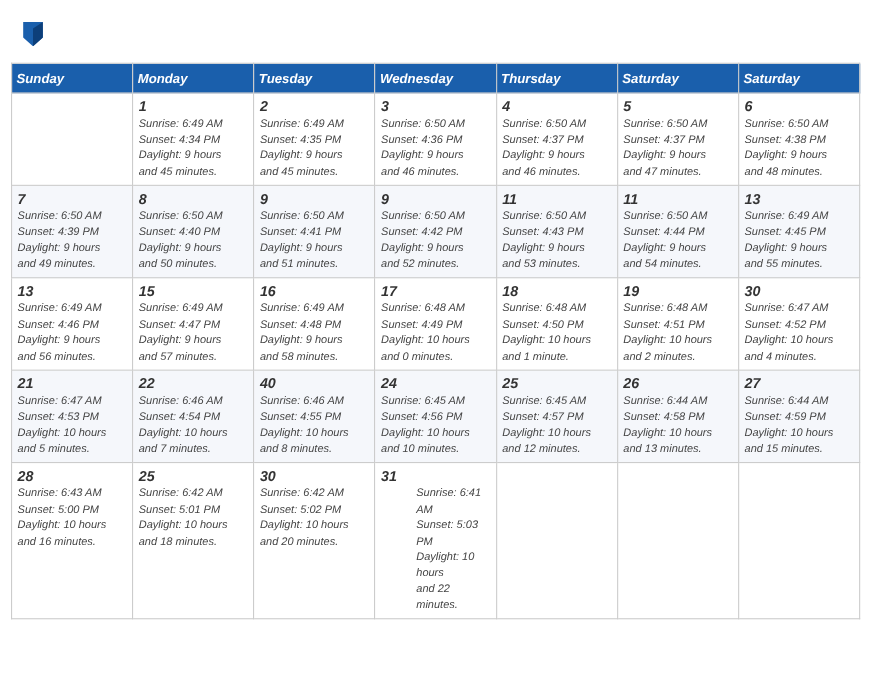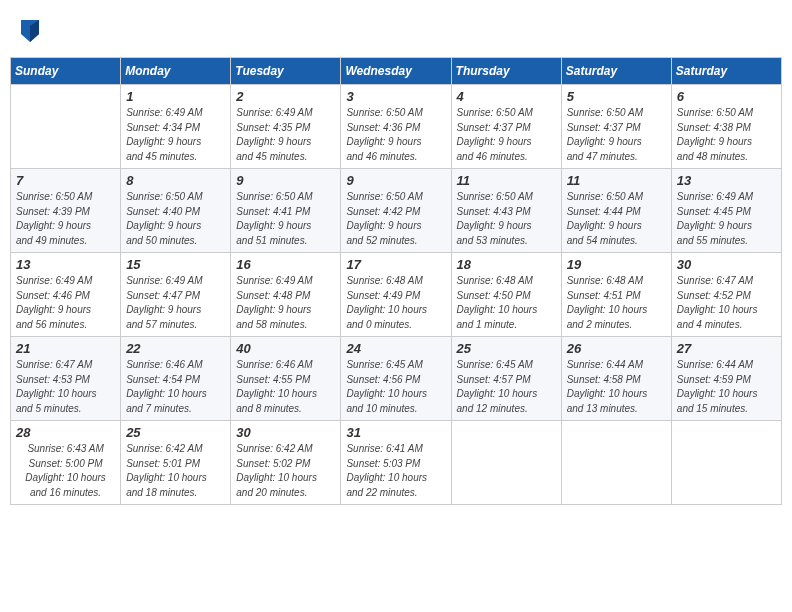--- a/index.html
+++ b/index.html
@@ -317,42 +317,42 @@
           <span class="day-number">27</span>
           <div class="day-info" style="white-space: pre-line;">Sunrise: 6:44 AM
 Sunset: 4:59 PM
 Daylight: 10 hours
 and 15 minutes.</div>
         </td>
       </tr>
       <tr>
         <td>
           <span class="day-number">28</span>
-          <div class="day-info" style="white-space: pre-line; text-align: center;">Sunrise: 6:43 AM
+          <div class="day-info" style="white-space: pre-line;">Sunrise: 6:43 AM
 Sunset: 5:00 PM
 Daylight: 10 hours
 and 16 minutes.</div>
         </td>
         <td>
           <span class="day-number">25</span>
           <div class="day-info" style="white-space: pre-line;">Sunrise: 6:42 AM
 Sunset: 5:01 PM
 Daylight: 10 hours
 and 18 minutes.</div>
         </td>
         <td>
           <span class="day-number">30</span>
           <div class="day-info" style="white-space: pre-line;">Sunrise: 6:42 AM
 Sunset: 5:02 PM
 Daylight: 10 hours
 and 20 minutes.</div>
         </td>
         <td>
           <span class="day-number">31</span>
-          <div class="day-info" style="white-space: pre-line;">Sunrise: 6:41 AM
+          <div class="day-info" style="white-space: pre-line; margin-left: 32px;">Sunrise: 6:41 AM
 Sunset: 5:03 PM
 Daylight: 10 hours
 and 22 minutes.</div>
         </td>
         <td class="empty-cell"></td>
         <td class="empty-cell"></td>
         <td class="empty-cell"></td>
       </tr>
     </tbody>
 </table>

